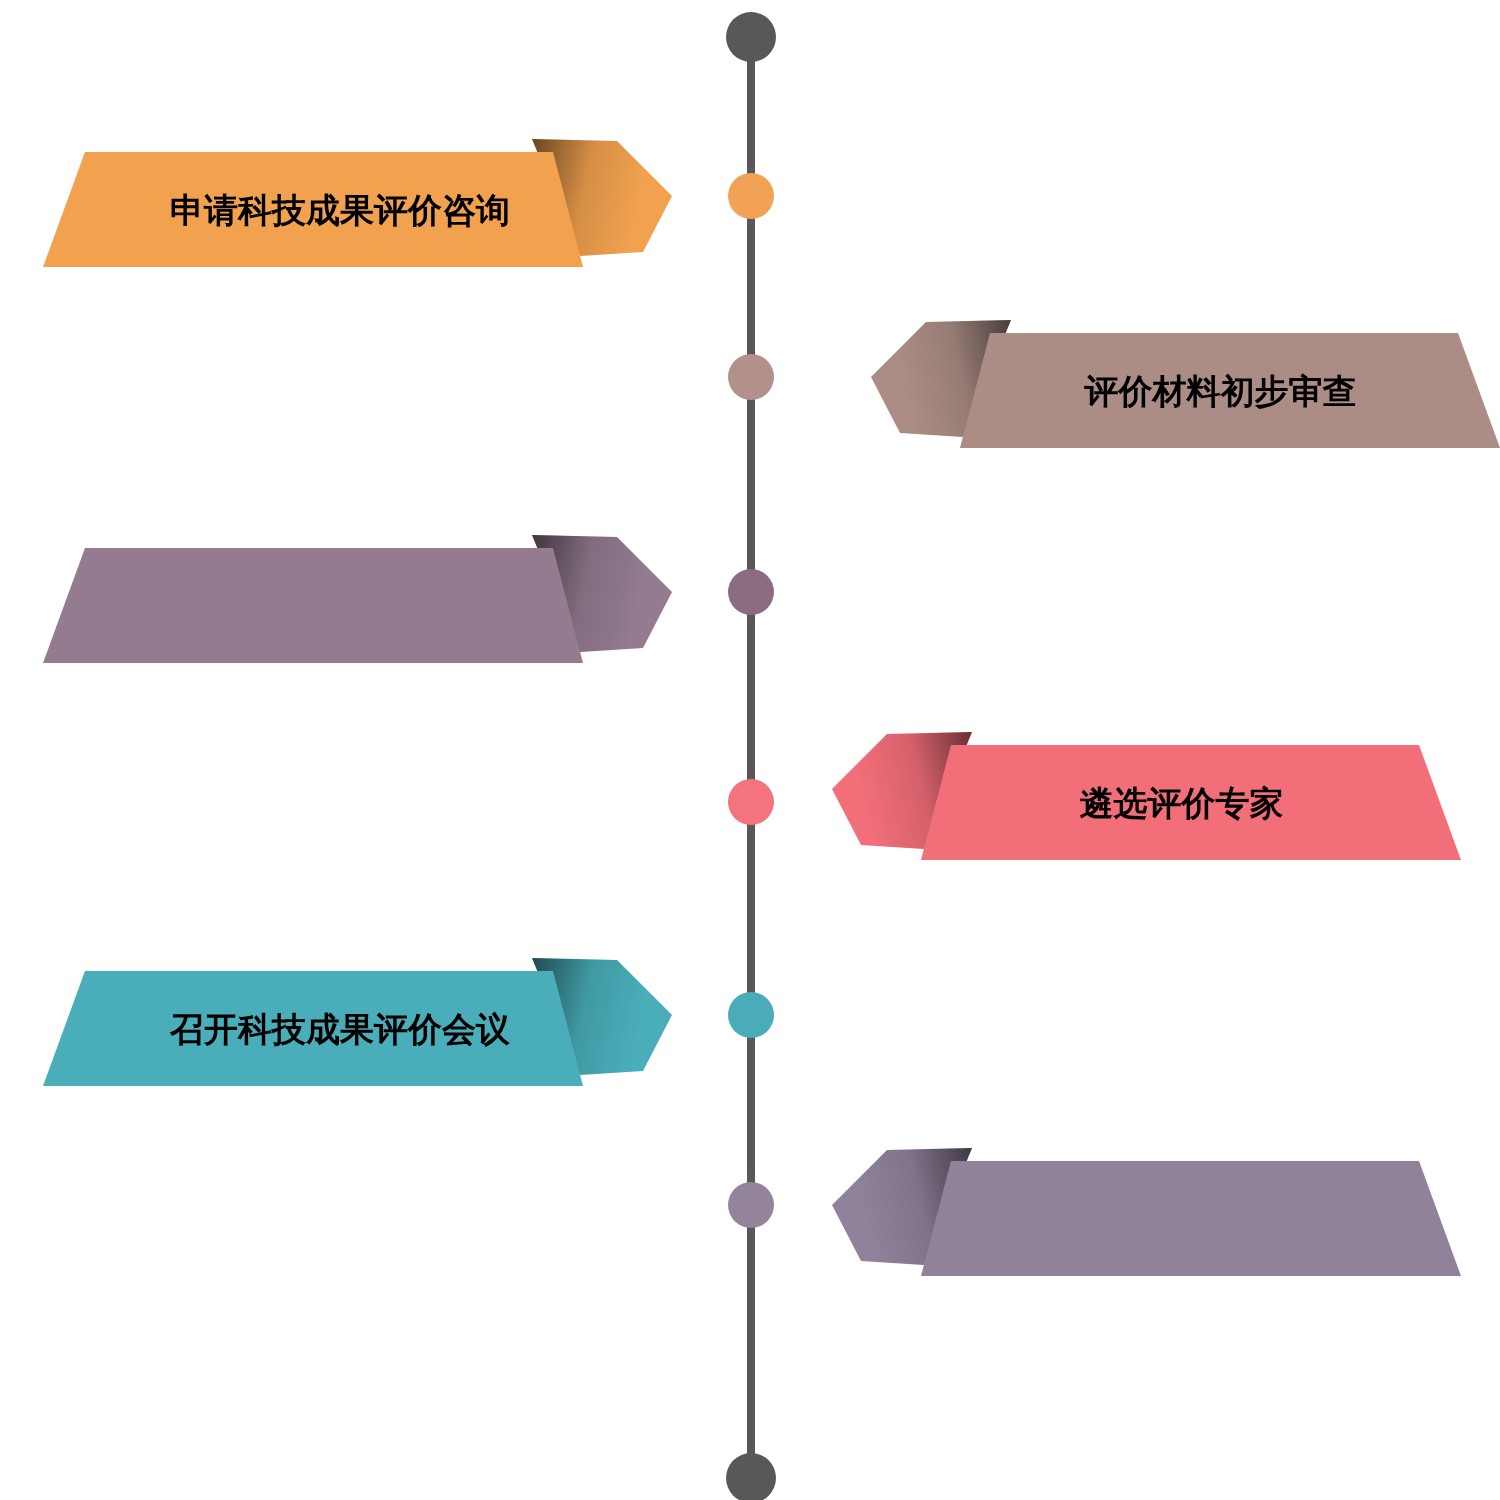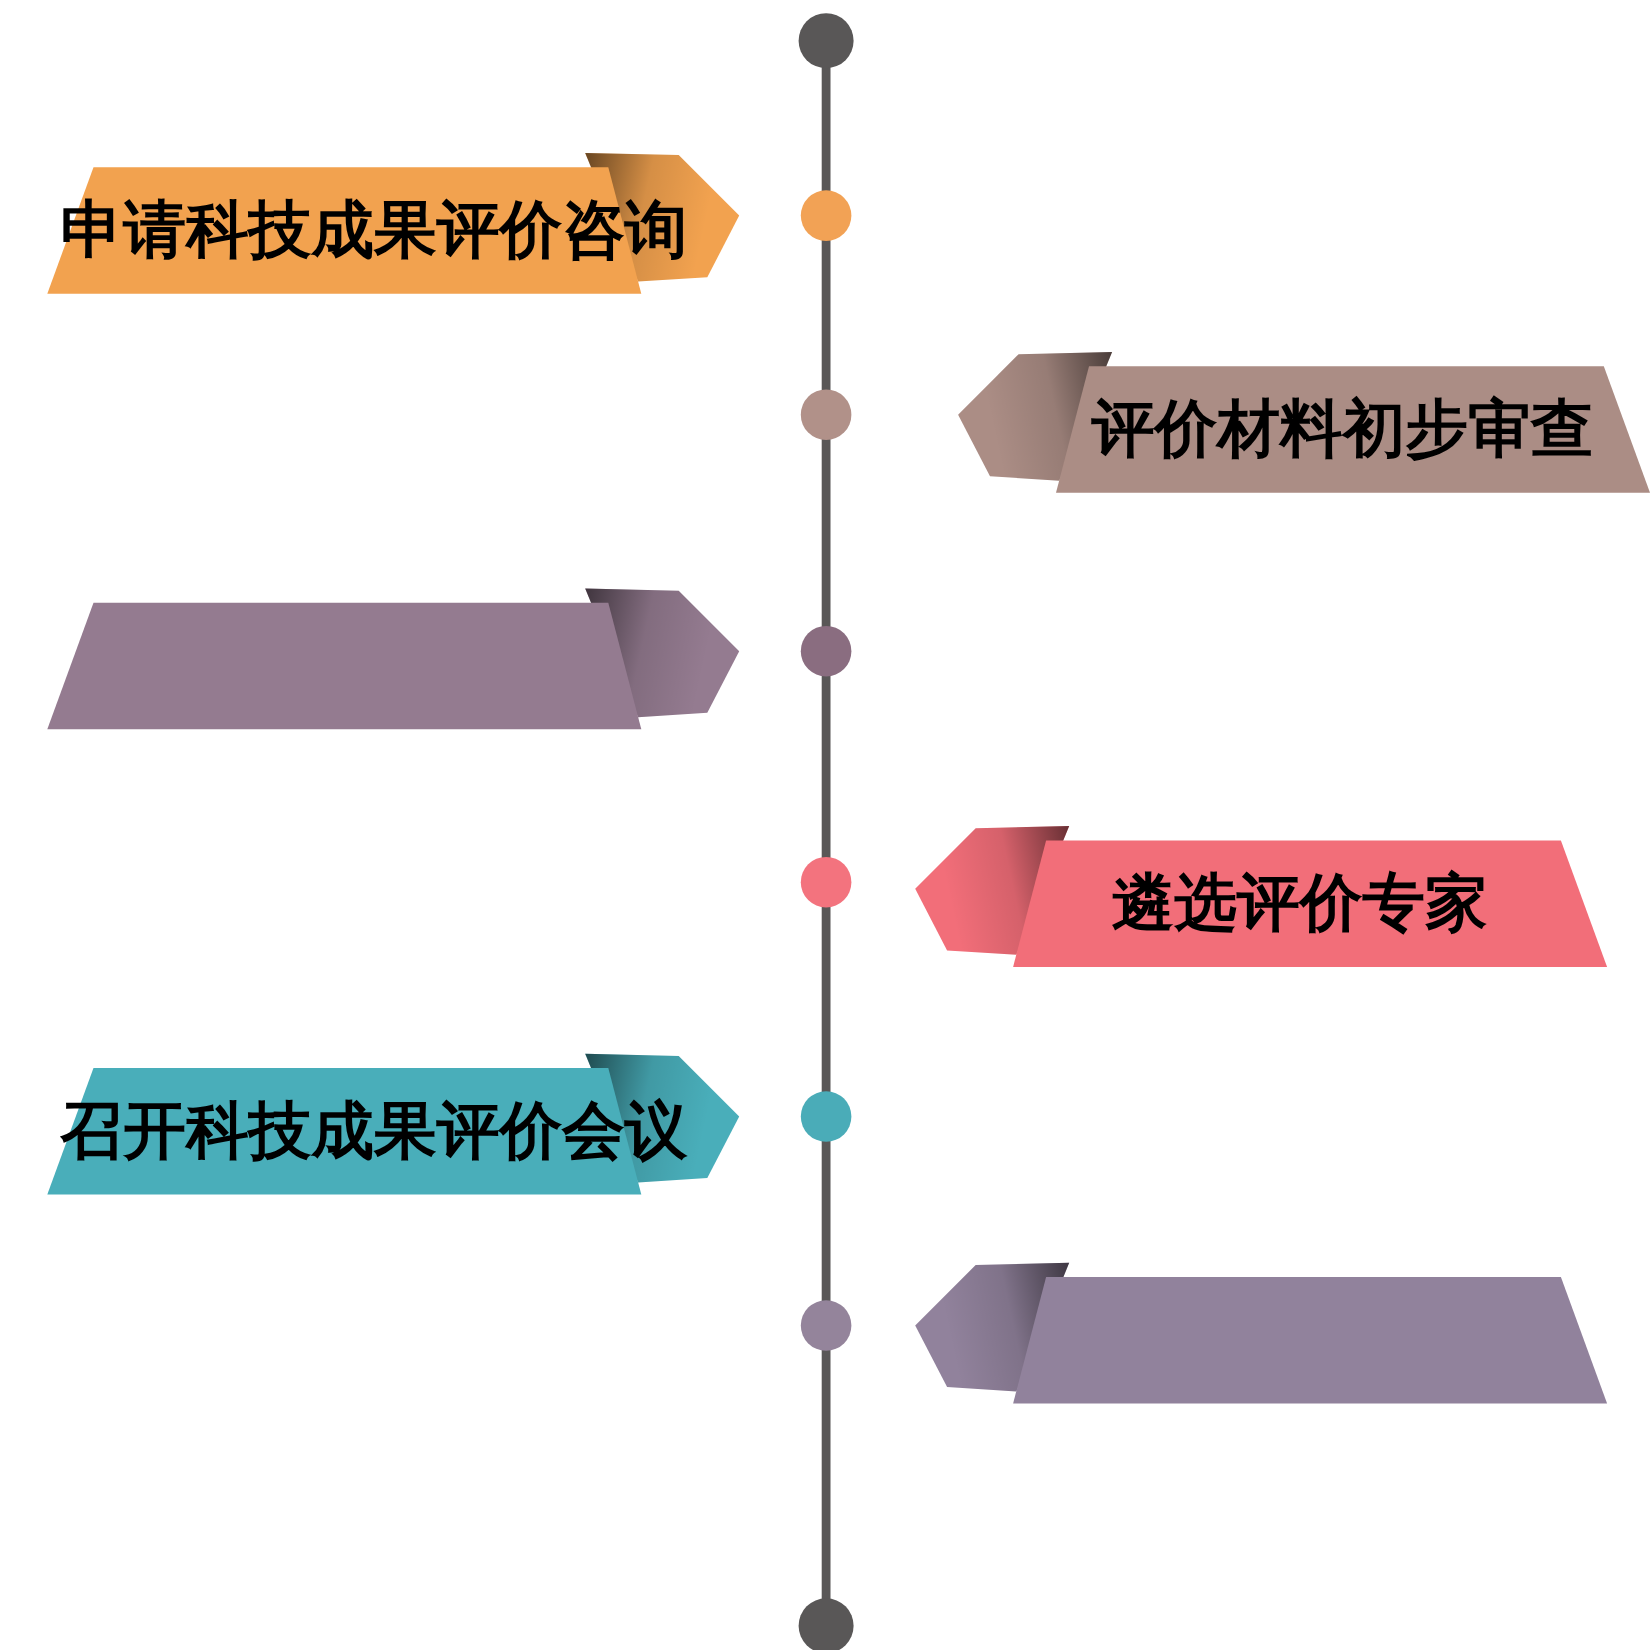--- a/index.html
+++ b/index.html
@@ -26,28 +26,28 @@
     position:absolute;width:46px;height:46px;border-radius:50%;
     left:728px;background:var(--c,#999);
   }
   .d0{top:173px;} .d1{top:354px;} .d2{top:569px;}
   .d3{top:779px;} .d4{top:992px;} .d5{top:1182px;}
   
   .banner{position:absolute;width:660px;height:140px;}
   .b0{left:40px;top:132px;}
   .b1{left:843px;top:313px;}
   .b2{left:40px;top:528px;}
-  .b3{left:804px;top:744px;}
+  .b3{left:804px;top:725px;}
   .b4{left:40px;top:951px;}
   .b5{left:804px;top:1141px;}
   .banner svg{position:absolute;inset:0;width:100%;height:100%;overflow:visible;}
   .banner .label{
     position:absolute;top:20px;height:115px;
     display:flex;align-items:center;justify-content:center;
-    font-size:57px;font-weight:bold;color:#000;line-height:1;
+    font-size:34px;font-weight:bold;color:#000;line-height:1;
     white-space:nowrap;letter-spacing:0px;
   }
   .banner.side-left  .label{left:35px;width:530px;}
   .banner.side-right .label{left:115px;width:525px;}
   .defs-holder{position:absolute;width:0;height:0;}
 </style>
 </head>
 <body>
 
 <svg class="defs-holder" aria-hidden="true">

